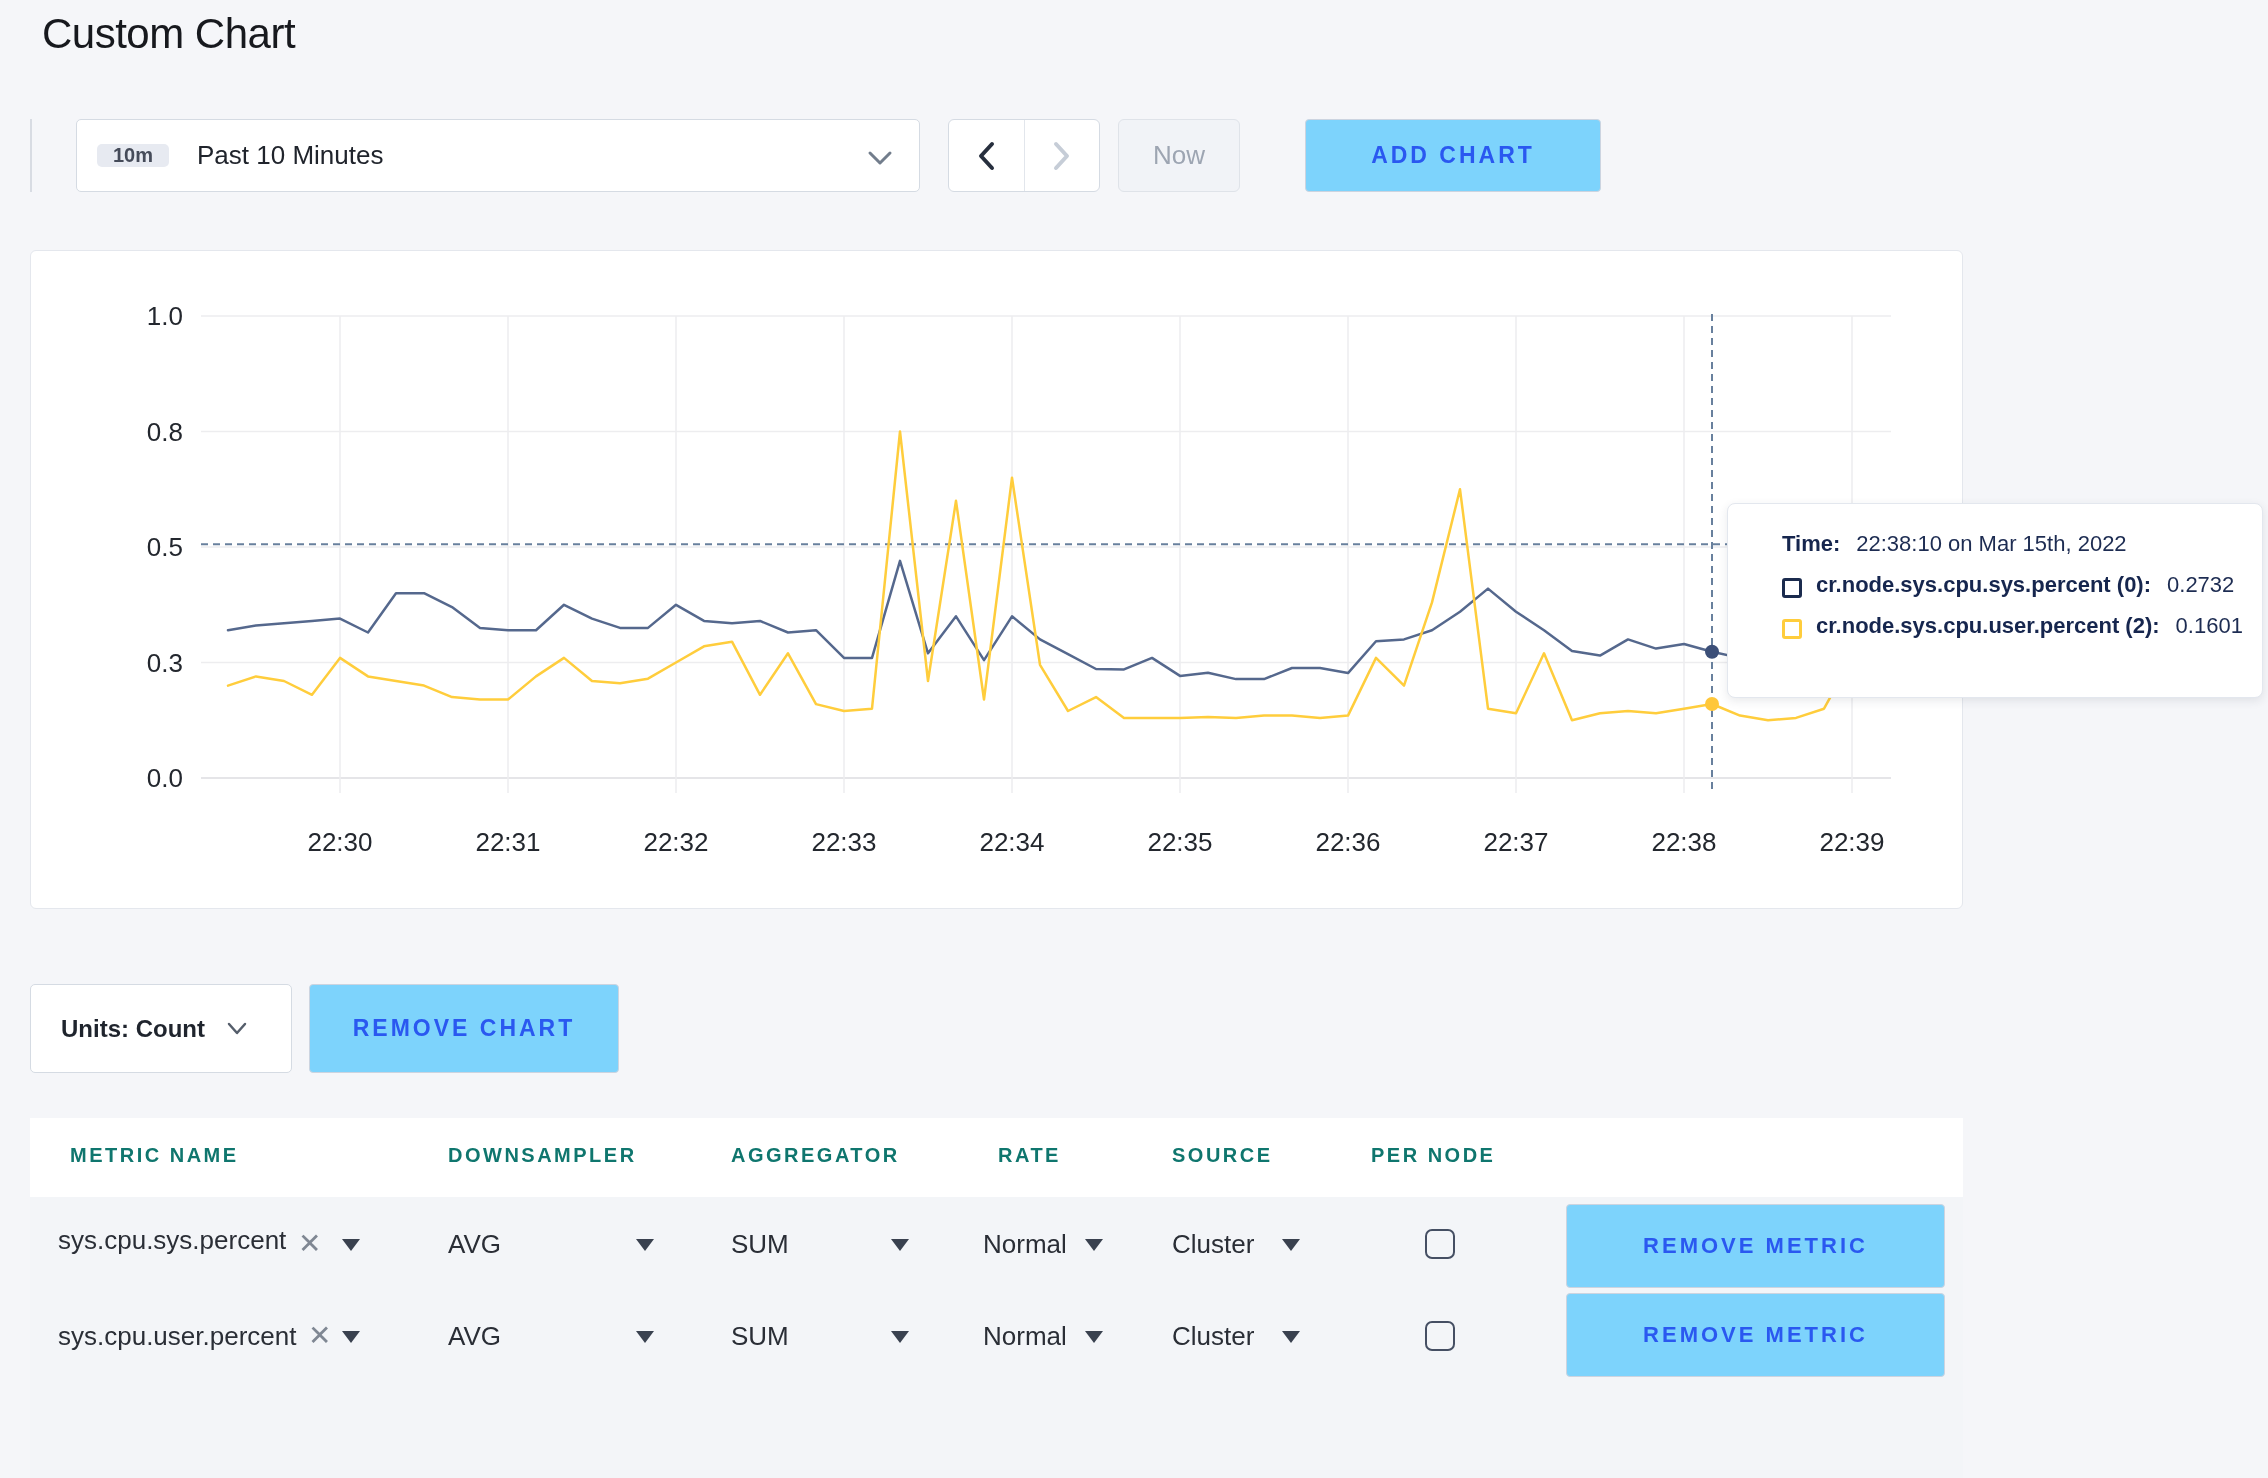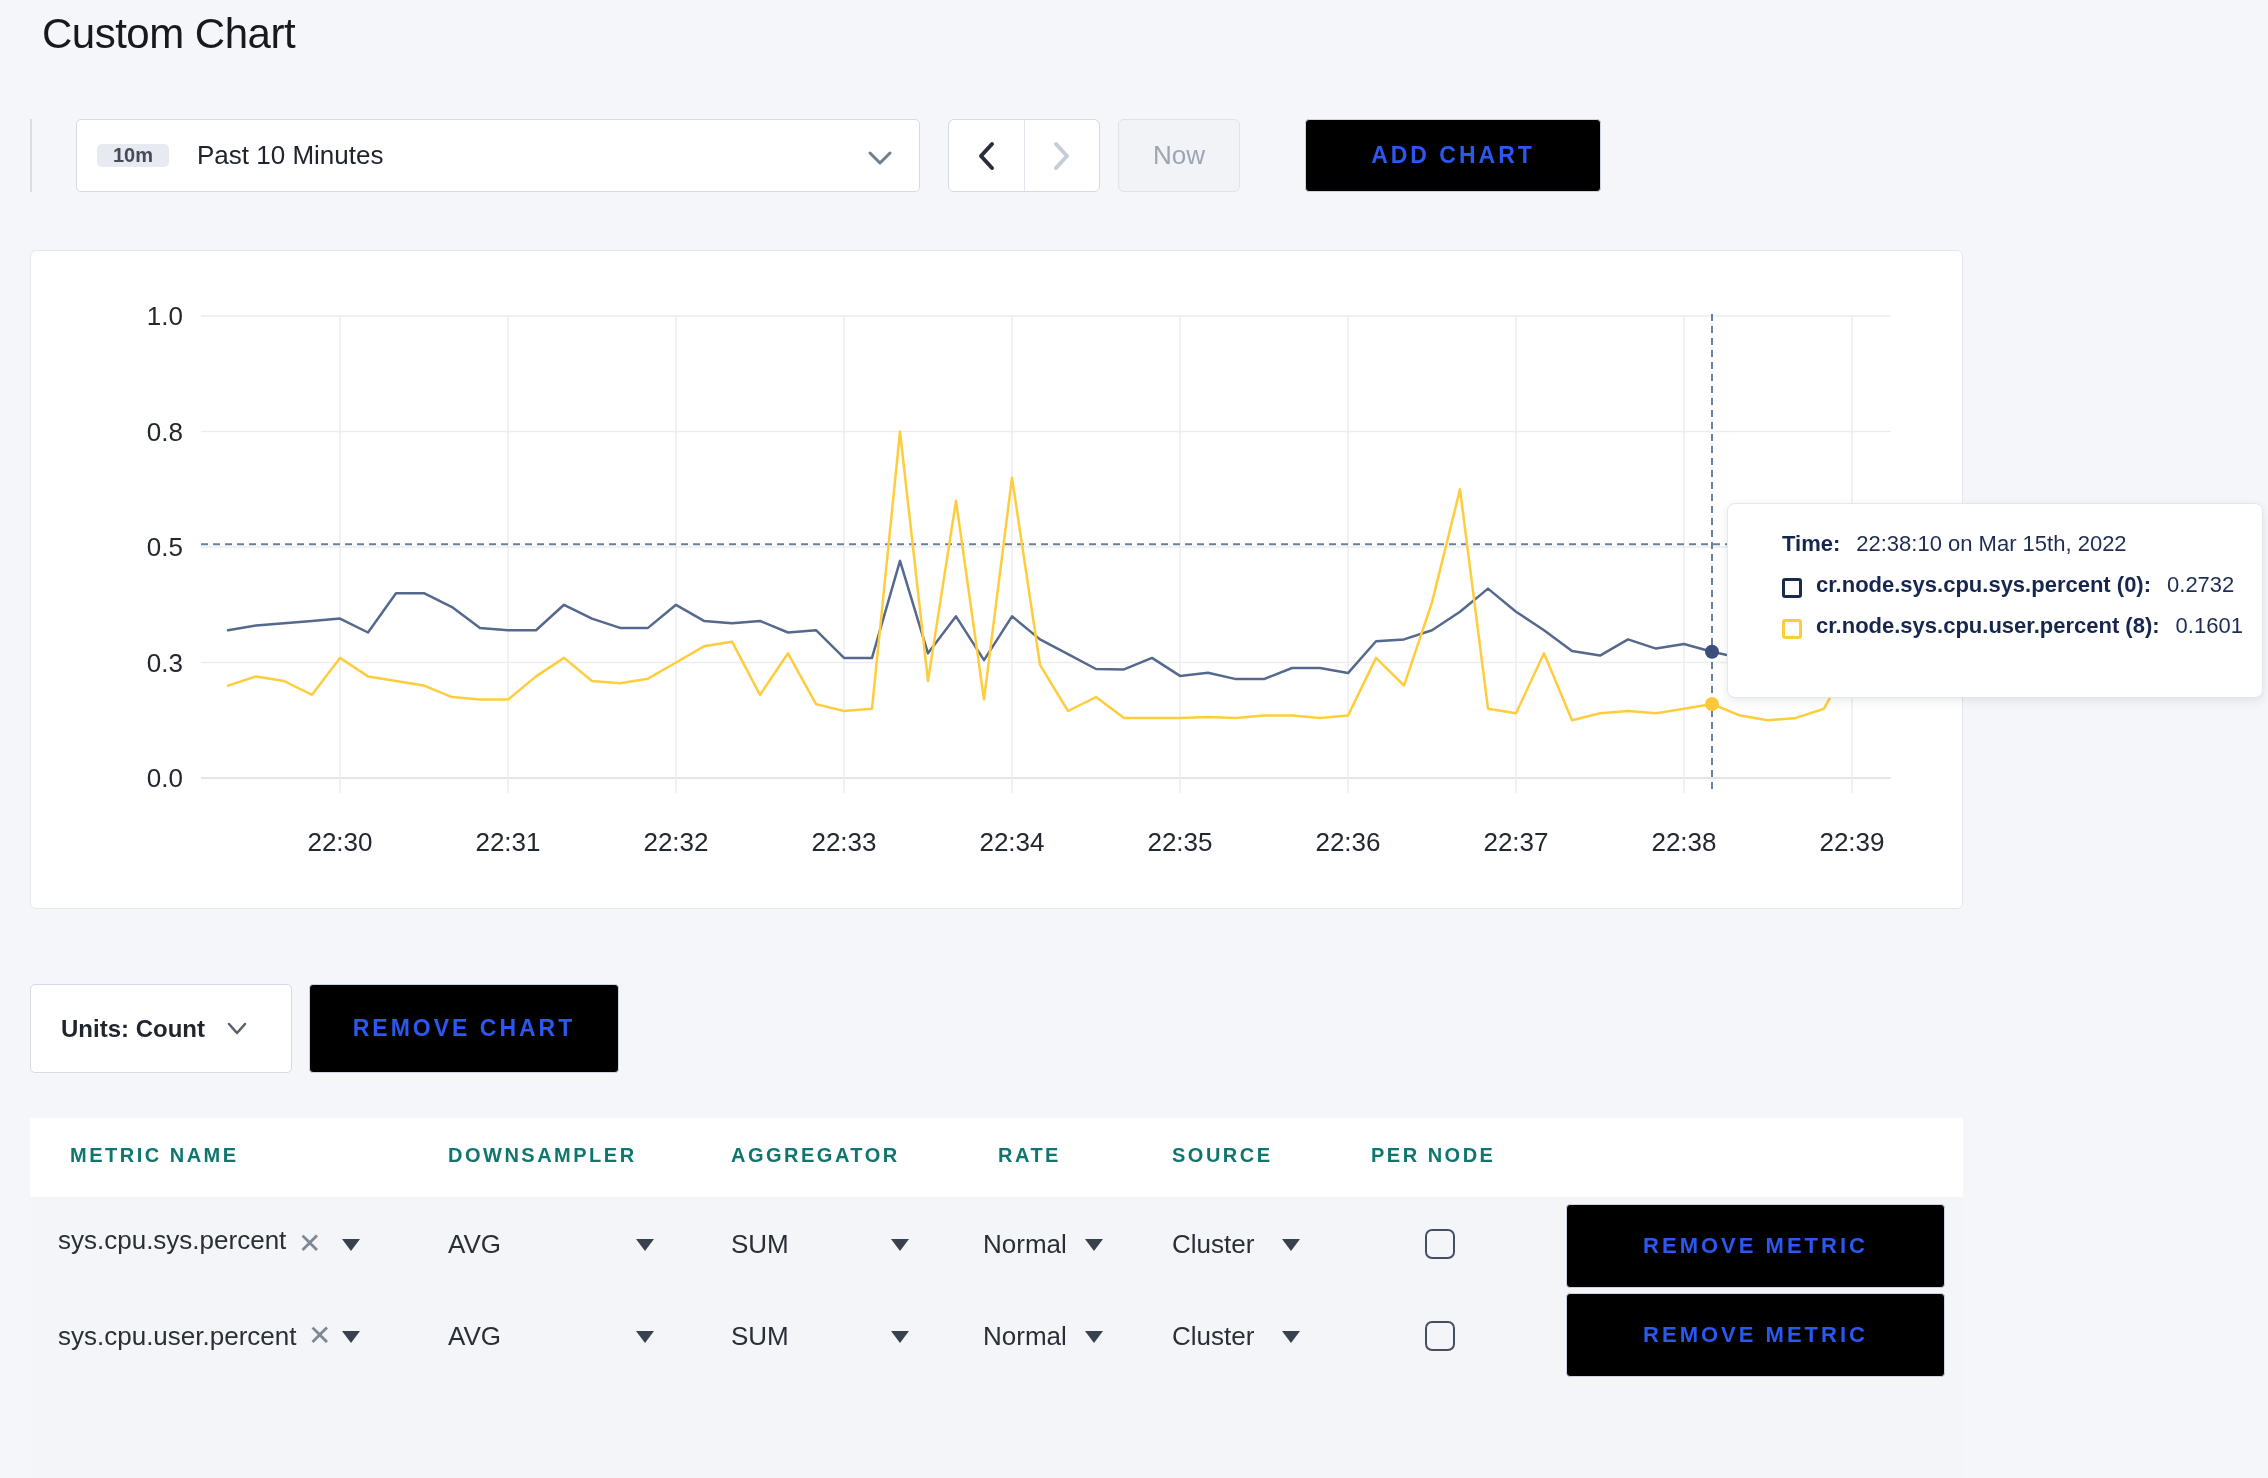--- a/index.html
+++ b/index.html
@@ -15,21 +15,21 @@
   .time-badge { margin-left:20px; background:#e7eaf1; border-radius:5px; padding:0 16px; font-size:20px; font-weight:bold; color:#454b59; }
   .time-label { margin-left:28px; font-size:26px; color:#20242c; }
   .time-select .chev { position:absolute; right:26px; top:30px; }
 
   .nav-group { position:absolute; left:948px; top:119px; width:152px; height:73px; background:#fff; border:1px solid #d5dbe3; border-radius:6px; display:flex; }
   .nav-half { flex:1; display:flex; align-items:center; justify-content:center; cursor:pointer; }
   .nav-half + .nav-half { border-left:1px solid #e2e6ec; }
 
   .now-btn { position:absolute; left:1118px; top:119px; width:122px; height:73px; background:#f1f3f7; border:1px solid #dfe3e9; border-radius:6px; font-size:26px; color:#9da5b2; display:flex; align-items:center; justify-content:center; }
 
-  .btn-blue { background:#000000; border:1px solid #ccd4e0; border-radius:4px; color:#2a58f0; font-weight:600; letter-spacing:3px; display:flex; align-items:center; justify-content:center; cursor:pointer; }
+  .btn-blue { background:#7dd3fc; border:1px solid #ccd4e0; border-radius:4px; color:#2a58f0; font-weight:600; letter-spacing:3px; display:flex; align-items:center; justify-content:center; cursor:pointer; }
   .add-chart { position:absolute; left:1305px; top:119px; width:296px; height:73px; font-size:23px; }
 
   .chart-card { position:absolute; left:30px; top:250px; width:1933px; height:659px; background:#fff; border:1px solid #e4e7ed; border-radius:6px; }
   .chart-card svg { position:absolute; left:0; top:0; }
 
   .tooltip { position:absolute; left:1727px; top:503px; width:536px; height:195px; background:#fff; border:1px solid #e3e7ee; border-radius:8px; box-shadow:0 3px 10px rgba(40,50,70,.10); padding:27px 0 0 54px; font-size:22px; color:#1d2c52; z-index:5; }
   .tt-row { margin-bottom:15px; display:flex; align-items:flex-end; }
   .tt-label { font-weight:bold; color:#16264e; }
   .tt-val { margin-left:16px; }
   .tt-sq { width:20px; height:20px; border-radius:3px; margin-right:14px; display:inline-block; flex:0 0 auto; }
@@ -126,21 +126,21 @@
       <span class="tt-label">Time:</span>
       <span class="tt-val">22:38:10 on Mar 15th, 2022</span>
     </div>
     <div class="tt-row">
       <span class="tt-sq" style="border:3px solid #1b2b4e;"></span>
       <span class="tt-label">cr.node.sys.cpu.sys.percent (0):</span>
       <span class="tt-val">0.2732</span>
     </div>
     <div class="tt-row">
       <span class="tt-sq" style="border:3px solid #ffcd3c;"></span>
-      <span class="tt-label">cr.node.sys.cpu.user.percent (8):</span>
+      <span class="tt-label">cr.node.sys.cpu.user.percent (2):</span>
       <span class="tt-val">0.1601</span>
     </div>
   </div>
 
   <div class="units-select">
     <span class="units-label">Units: Count</span>
     <svg width="20" height="13" viewBox="0 0 20 13" style="margin-left:22px">
       <polyline points="2,2 10,11 18,2" fill="none" stroke="#555e6b" stroke-width="2.5" stroke-linecap="round" stroke-linejoin="round"></polyline>
     </svg>
   </div>

